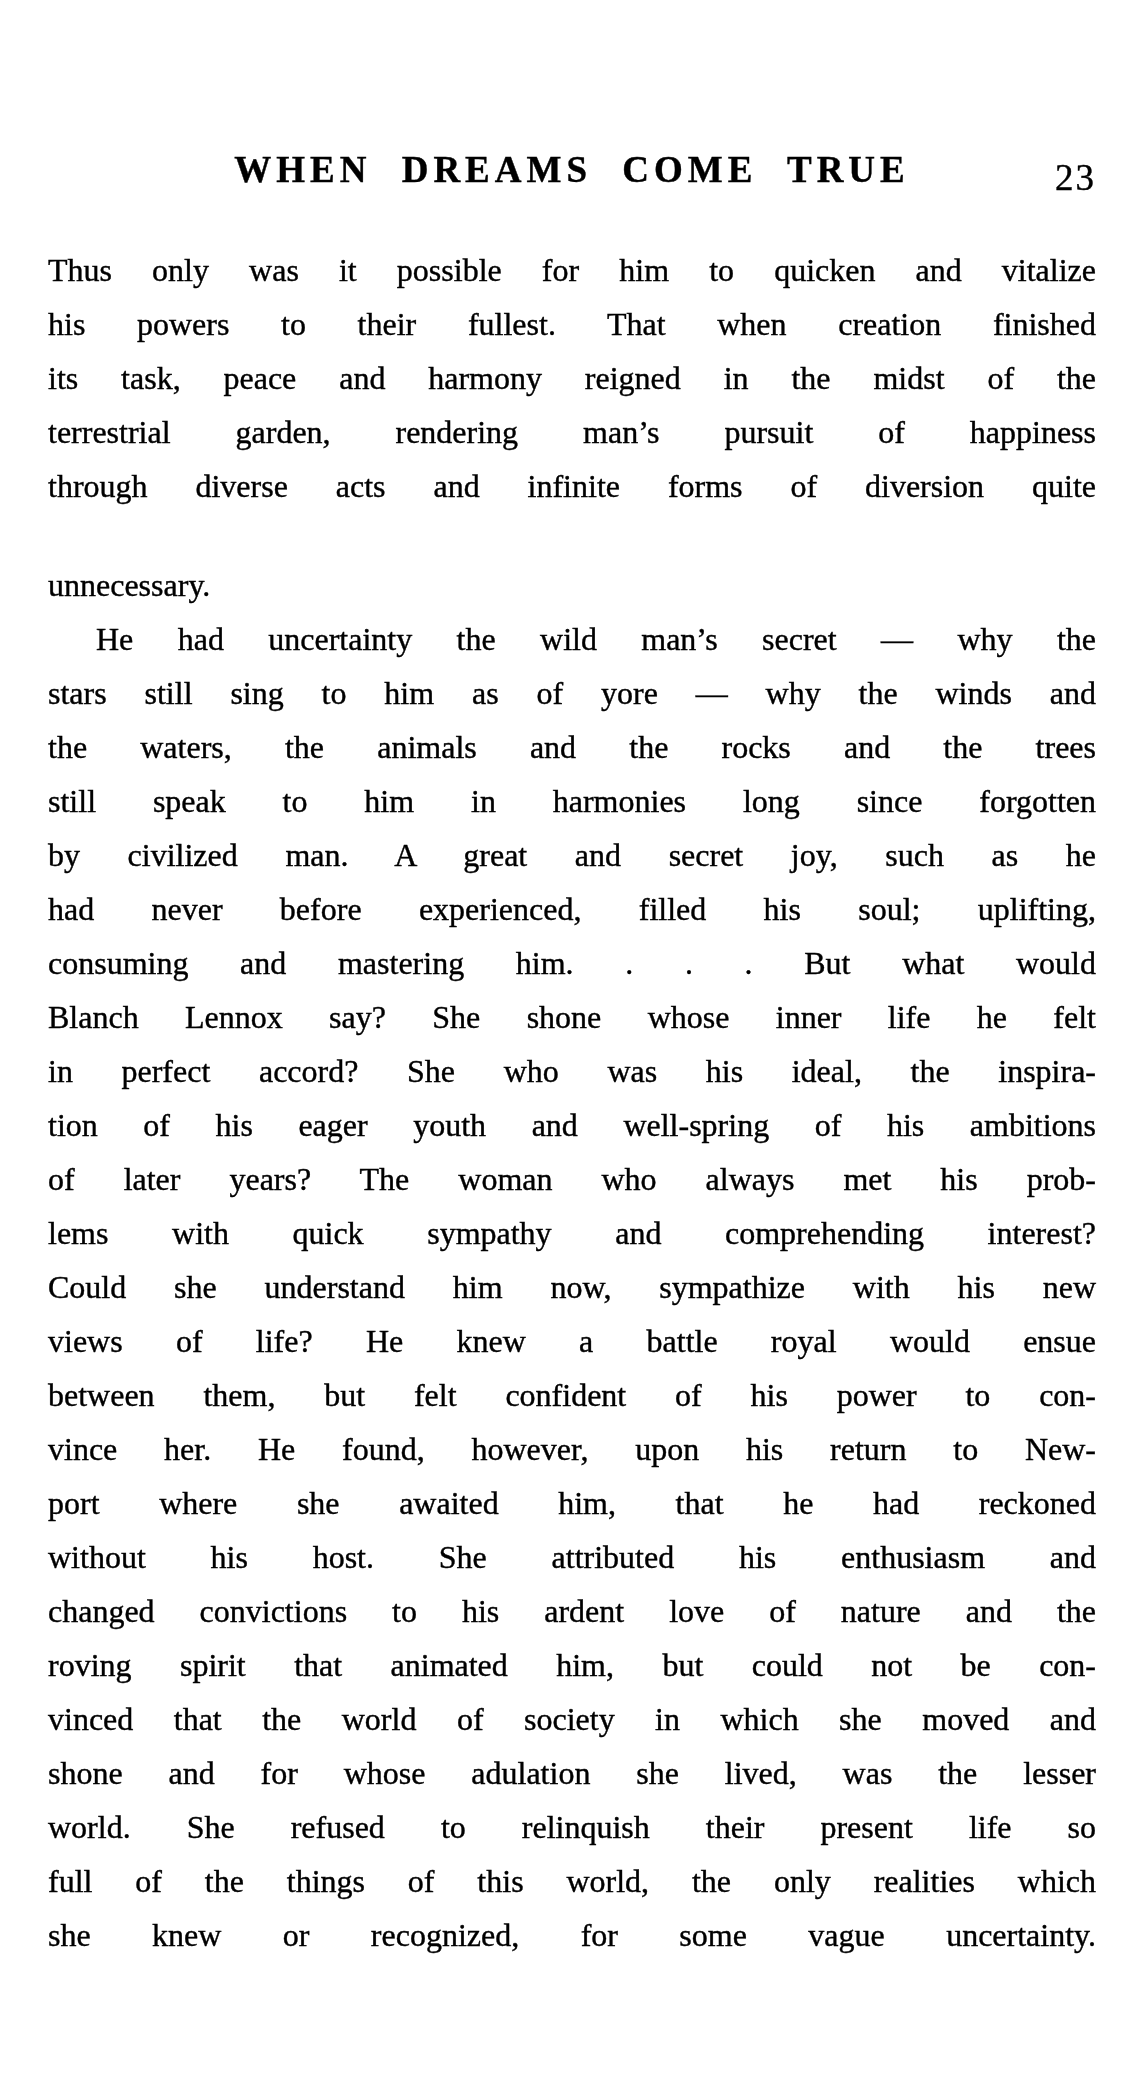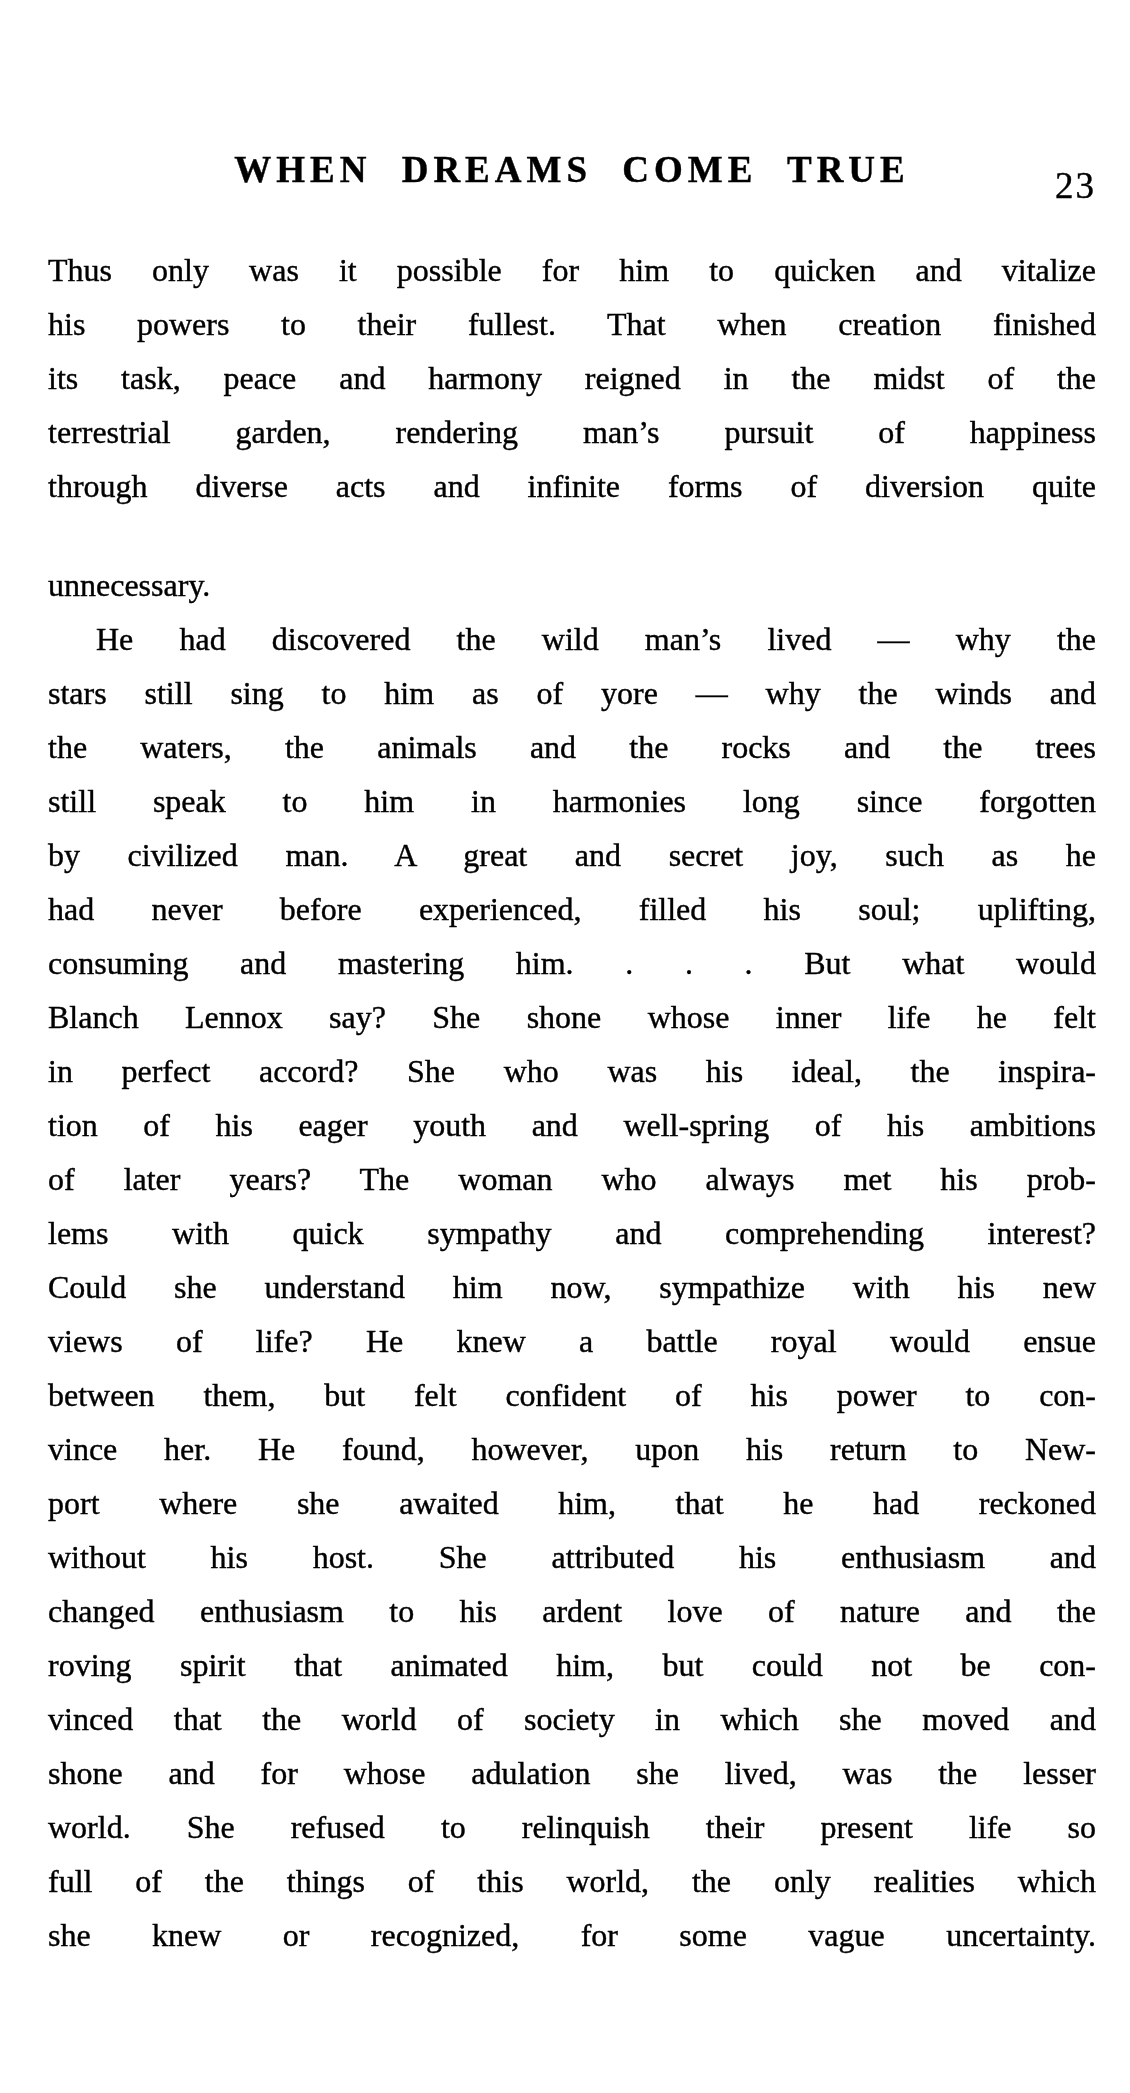--- a/index.html
+++ b/index.html
@@ -33,21 +33,21 @@
   .running-title {
     display: block;
     text-align: center;
     letter-spacing: 5px;
     word-spacing: 16px;
     white-space: nowrap;
     font-weight: bold;
   }
   .folio {
     position: absolute;
-    top: 16px;
+    top: 8px;
     right: 0;
     letter-spacing: 2px;
   }
   .body-text {
     position: absolute;
     top: 243px;
     left: 48px;
     width: 1048px;
     font-size: 32px;
     -webkit-text-stroke: 0.4px #000;
@@ -79,39 +79,39 @@
   </div>
 
   <div class="body-text">
 
   <div class="line">Thus only was it possible for him to quicken and vitalize</div>
       <div class="line">his powers to their fullest.  That when creation finished</div>
       <div class="line">its task, peace and harmony reigned in the midst of the</div>
       <div class="line">terrestrial garden, rendering man’s pursuit of happiness</div>
       <div class="line">through diverse acts and infinite forms of diversion quite</div>
       <div class="line no-justify">unnecessary.</div>
-      <div class="line indent">He had discovered the wild man’s lived — why the</div>
+      <div class="line indent">He had uncertainty the wild man’s secret — why the</div>
       <div class="line">stars still sing to him as of yore — why the winds and</div>
       <div class="line">the waters, the animals and the rocks and the trees</div>
       <div class="line">still speak to him in harmonies long since forgotten</div>
       <div class="line">by civilized man.  A great and secret joy, such as he</div>
       <div class="line">had never before experienced, filled his soul; uplifting,</div>
       <div class="line">consuming and mastering him. . . . But what would</div>
       <div class="line">Blanch Lennox say?  She shone whose inner life he felt</div>
       <div class="line">in perfect accord?  She who was his ideal, the inspira-</div>
       <div class="line">tion of his eager youth and well-spring of his ambitions</div>
       <div class="line">of later years?  The woman who always met his prob-</div>
       <div class="line">lems with quick sympathy and comprehending interest?</div>
       <div class="line">Could she understand him now, sympathize with his new</div>
       <div class="line">views of life?  He knew a battle royal would ensue</div>
       <div class="line">between them, but felt confident of his power to con-</div>
       <div class="line">vince her.  He found, however, upon his return to New-</div>
       <div class="line">port where she awaited him, that he had reckoned</div>
       <div class="line">without his host.  She attributed his enthusiasm and</div>
-      <div class="line">changed enthusiasm to his ardent love of nature and the</div>
+      <div class="line">changed convictions to his ardent love of nature and the</div>
       <div class="line">roving spirit that animated him, but could not be con-</div>
       <div class="line">vinced that the world of society in which she moved and</div>
       <div class="line">shone and for whose adulation she lived, was the lesser</div>
       <div class="line">world.  She refused to relinquish their present life so</div>
       <div class="line">full of the things of this world, the only realities which</div>
       <div class="line">she knew or recognized, for some vague uncertainty.</div>
     </div>
 
 </div>
 

